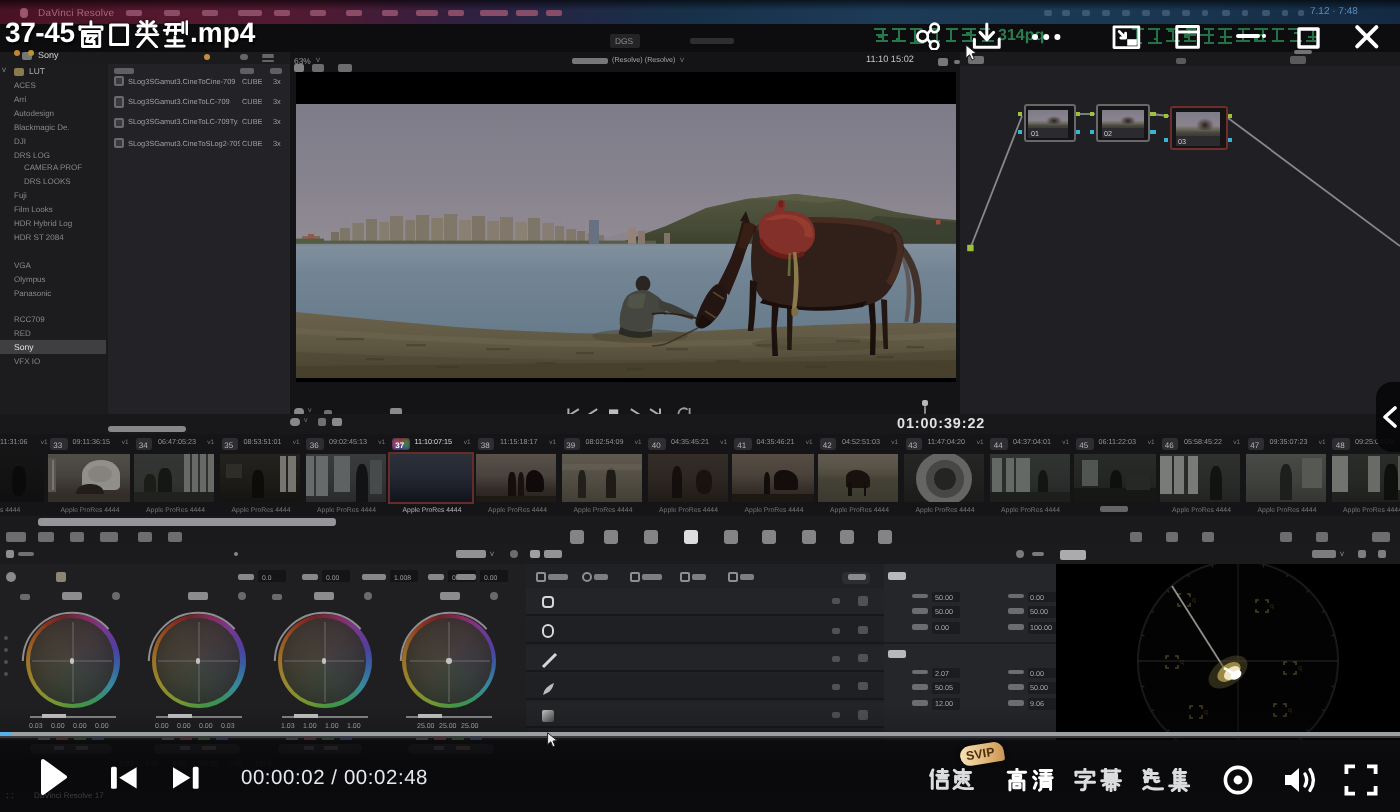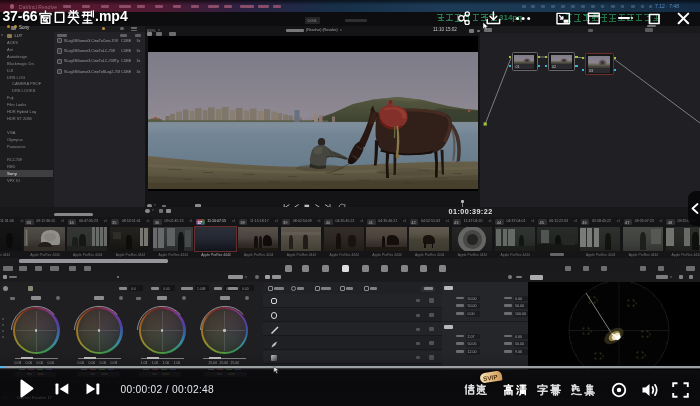--- a/index.html
+++ b/index.html
@@ -867,21 +867,21 @@
       <div class="abs" style="left:644.8px;top:20.2px;width:5.8px;height:1.1px;background:#2f9b60;"></div>
       <div class="abs" style="left:648.5px;top:14.0px;width:1.1px;height:7.2px;background:#2f9b60;"></div>
       <div class="abs" style="left:646.5px;top:15.7px;width:2px;height:1px;background:#2f9b60;"></div>
     </div>
     <div class="abs" style="opacity:0.7;filter:blur(0.3px);">
       <div class="abs" style="left:653.7px;top:14.1px;width:6.4px;height:1.1px;background:#2f9b60;"></div>
       <div class="abs" style="left:653.8px;top:17.6px;width:5.1px;height:1.1px;background:#2f9b60;"></div>
       <div class="abs" style="left:653.0px;top:19.8px;width:5.2px;height:1.1px;background:#2f9b60;"></div>
       <div class="abs" style="left:656.1px;top:14.0px;width:1.1px;height:7.2px;background:#2f9b60;"></div>
     </div>
-    <div class="t" style="left:2.5px;top:7.8px;font-size:14px;font-weight:bold;color:#fff;letter-spacing:-0.2px;text-shadow:0.8px 1px 1px rgba(0,0,0,.95);">37-66</div>
+    <div class="t" style="left:2.5px;top:7.8px;font-size:14px;font-weight:bold;color:#fff;letter-spacing:-0.2px;text-shadow:0.8px 1px 1px rgba(0,0,0,.95);">37-45</div>
     <div class="abs" style="left:0;top:0;filter:drop-shadow(0.7px 0.9px 0.7px rgba(0,0,0,0.9));">
       <svg class="abs" style="left:39px;top:9.5px;" width="13" height="14.4" viewBox="0 0 13.5 15">
         <g stroke="#fff" stroke-width="1.51" fill="none" stroke-linecap="round" stroke-linejoin="round">
           <path d="M6.7,0.9 L6.7,2.6"></path>
           <path d="M1,3.6 L12.5,3.6 L12.5,5"></path>
           <path d="M1,3.6 L1,5"></path>
           <path d="M2.3,6 L11.3,6 L11.3,13.8 L2.3,13.8 Z"></path>
           <path d="M4.2,6 L3.4,8.2 L9.6,8.2"></path>
           <path d="M5.4,8.4 L4.4,11.2 L8.4,11.2 L8.4,13.6"></path>
           <path d="M8.8,8.6 L6.2,11.4"></path>

